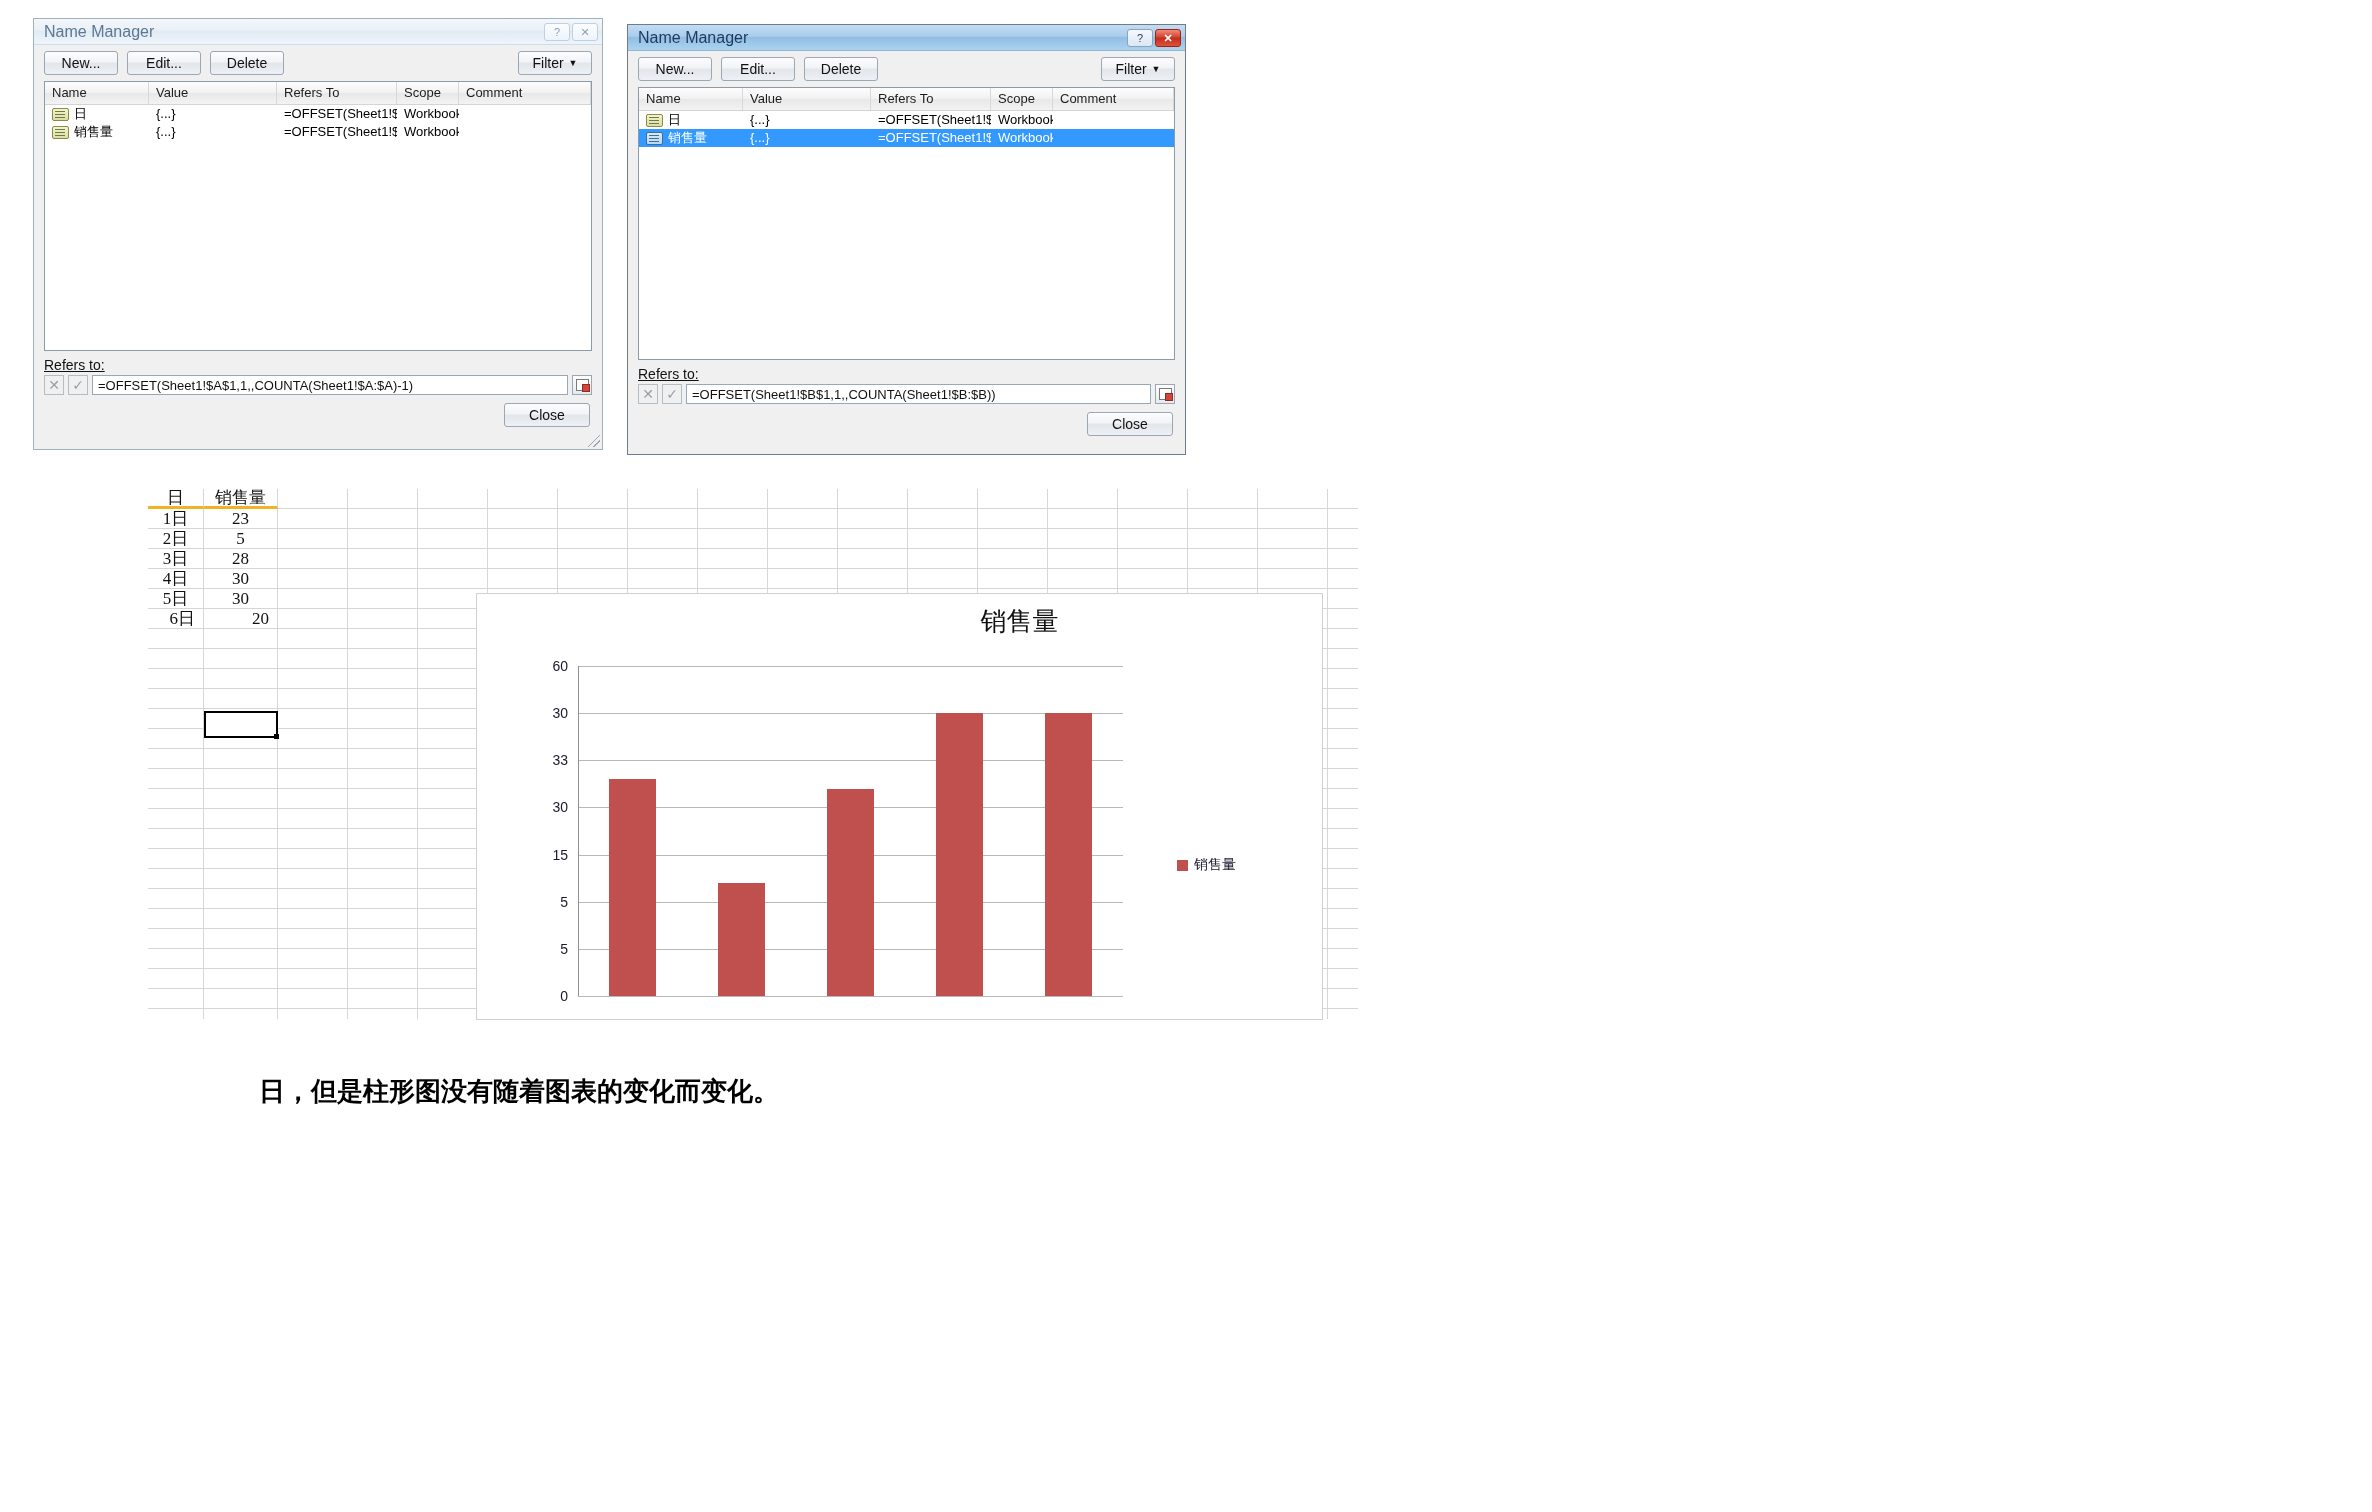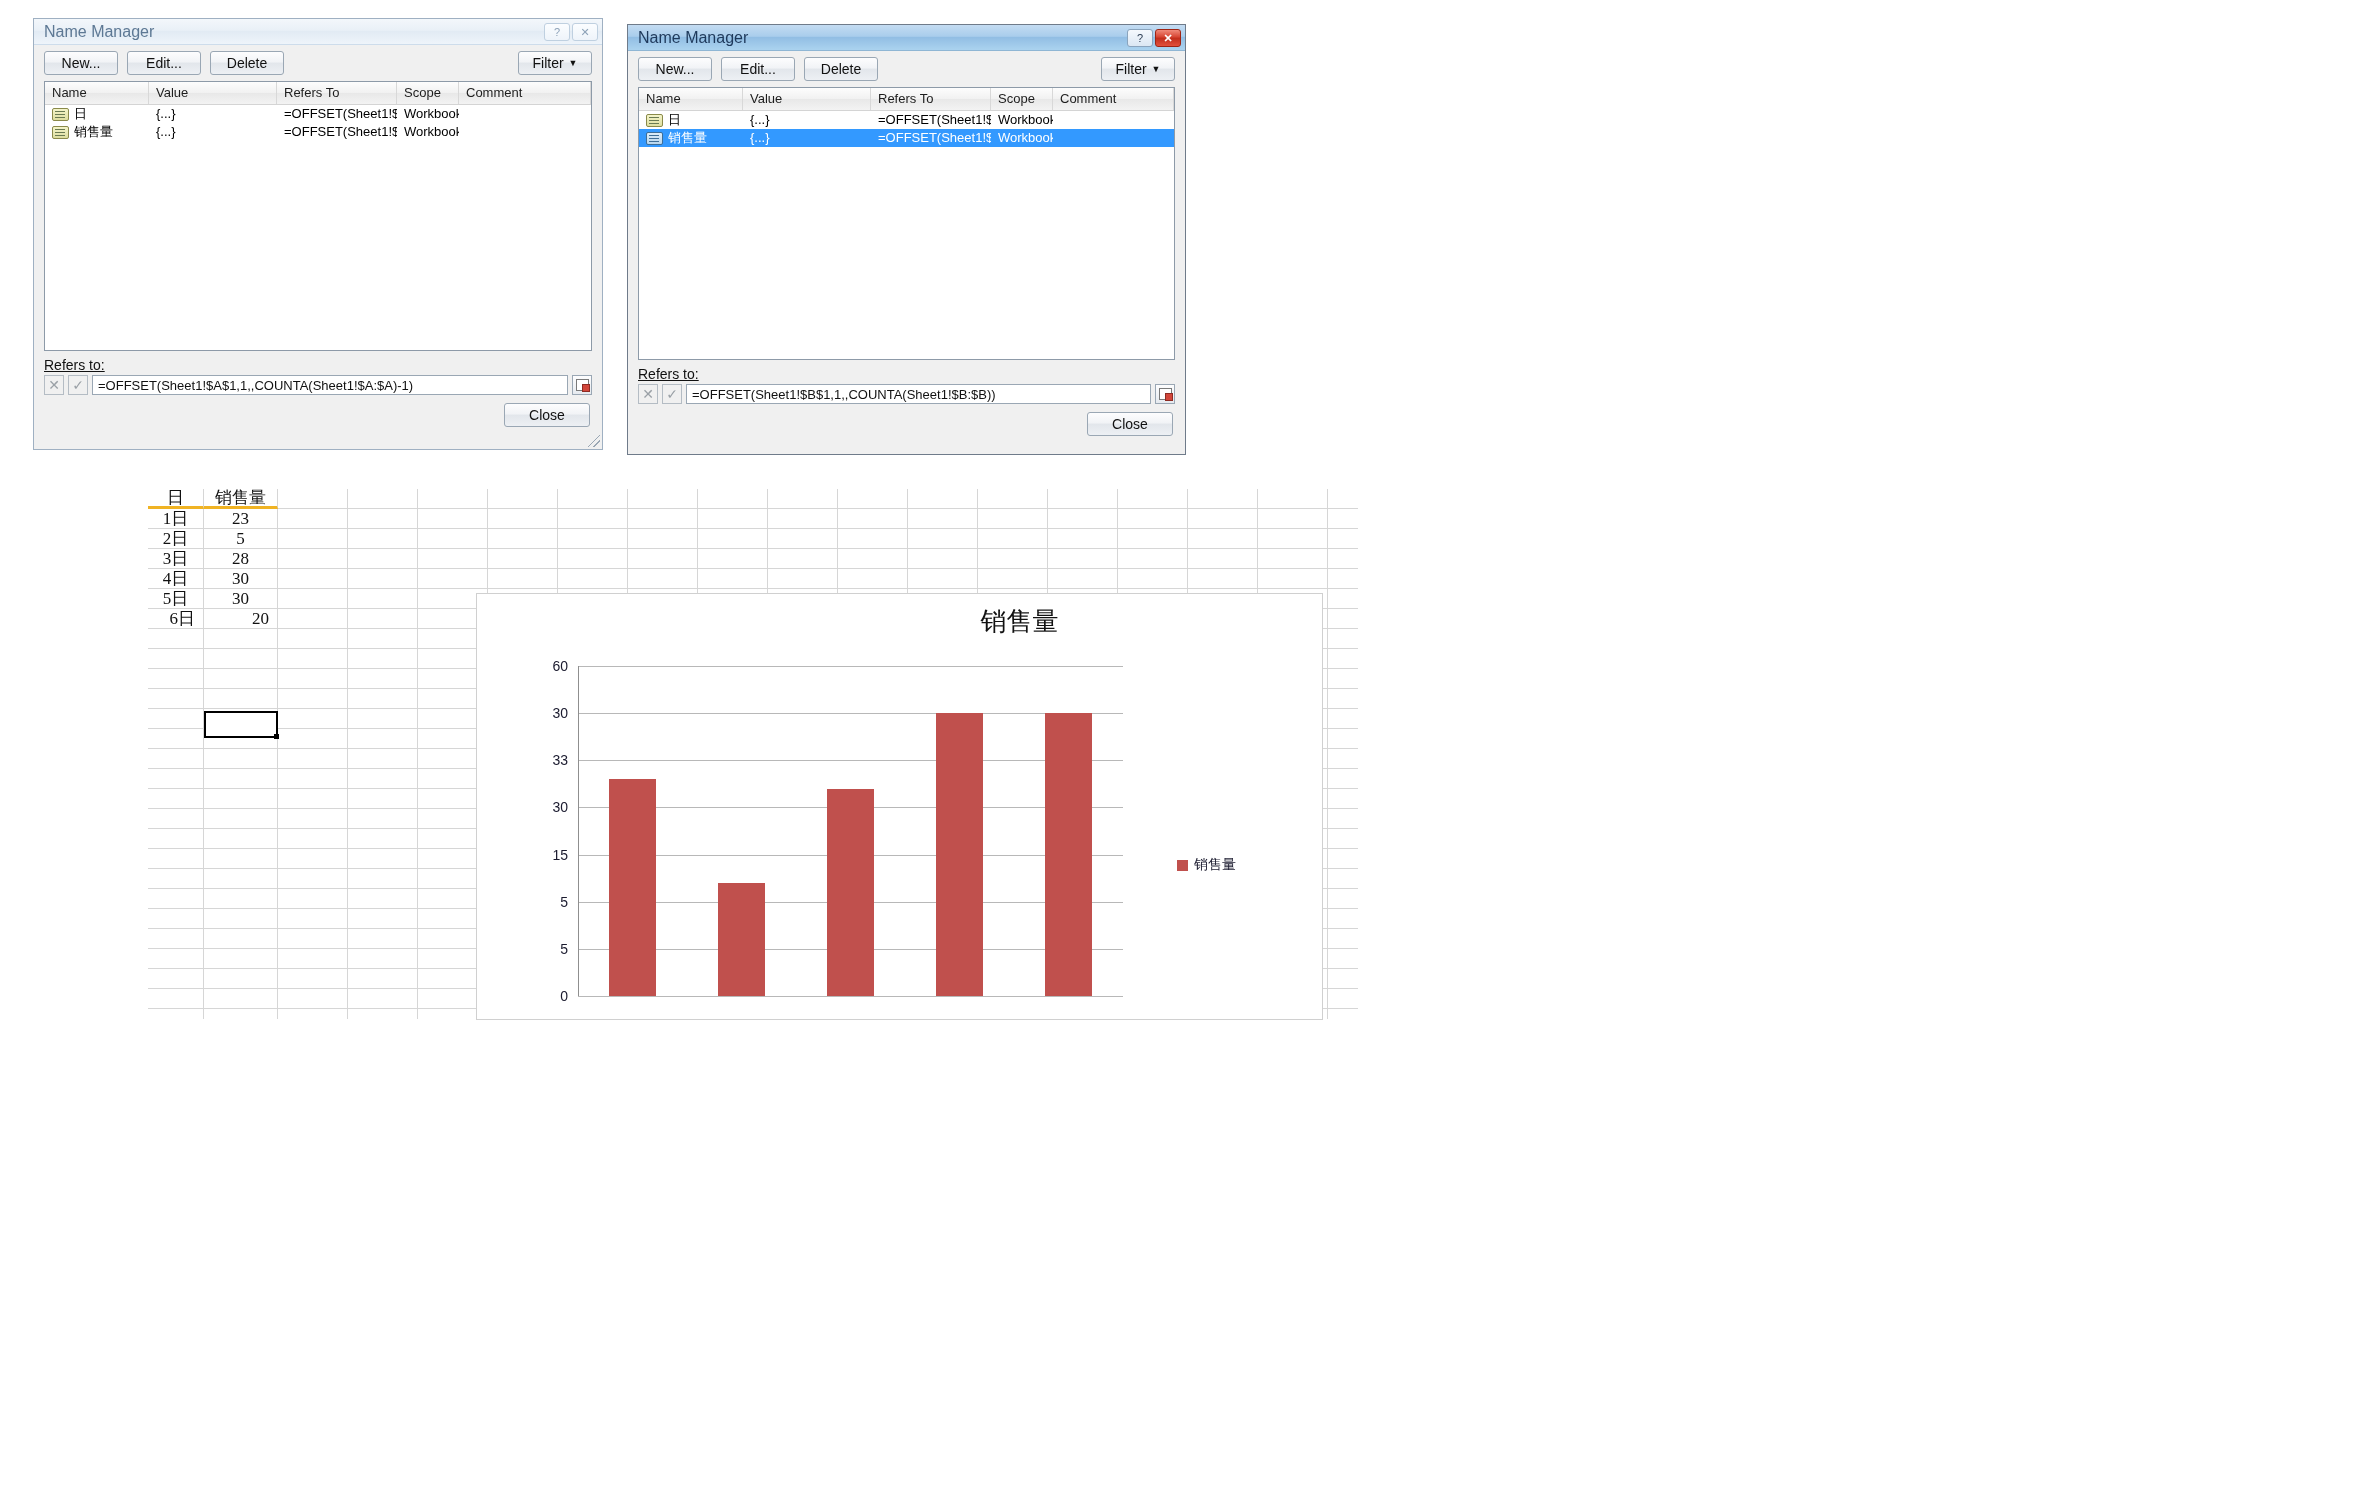--- a/index.html
+++ b/index.html
@@ -965,13 +965,14 @@
       <div class="bar" style="left: 357.52px; width: 47.96px; height: 282.857px; background: rgb(192, 80, 77);"></div>
       <div class="bar" style="left: 466.52px; width: 47.96px; height: 282.857px; background: rgb(192, 80, 77);"></div>
     </div>
   <div class="legend">
     <span class="legend-swatch"></span>
     <span class="legend-text">销售量</span>
   </div>
 </div>
 
 <div id="caption">
+  <div>日，但是柱形图没有随着图表的变化而变化。</div>
 </div>
 
 </body></html>

